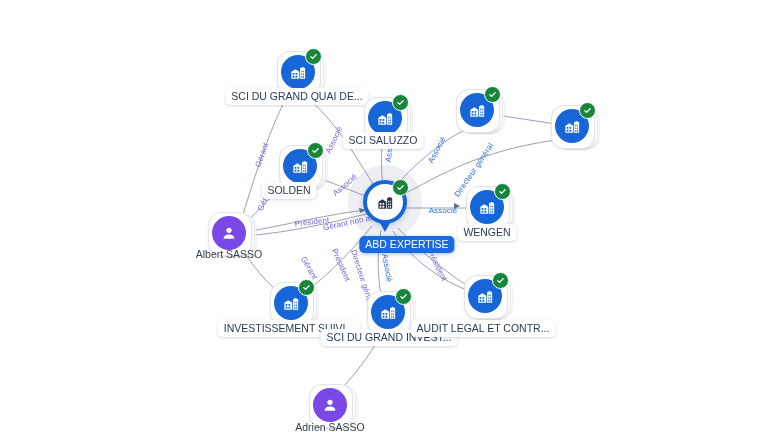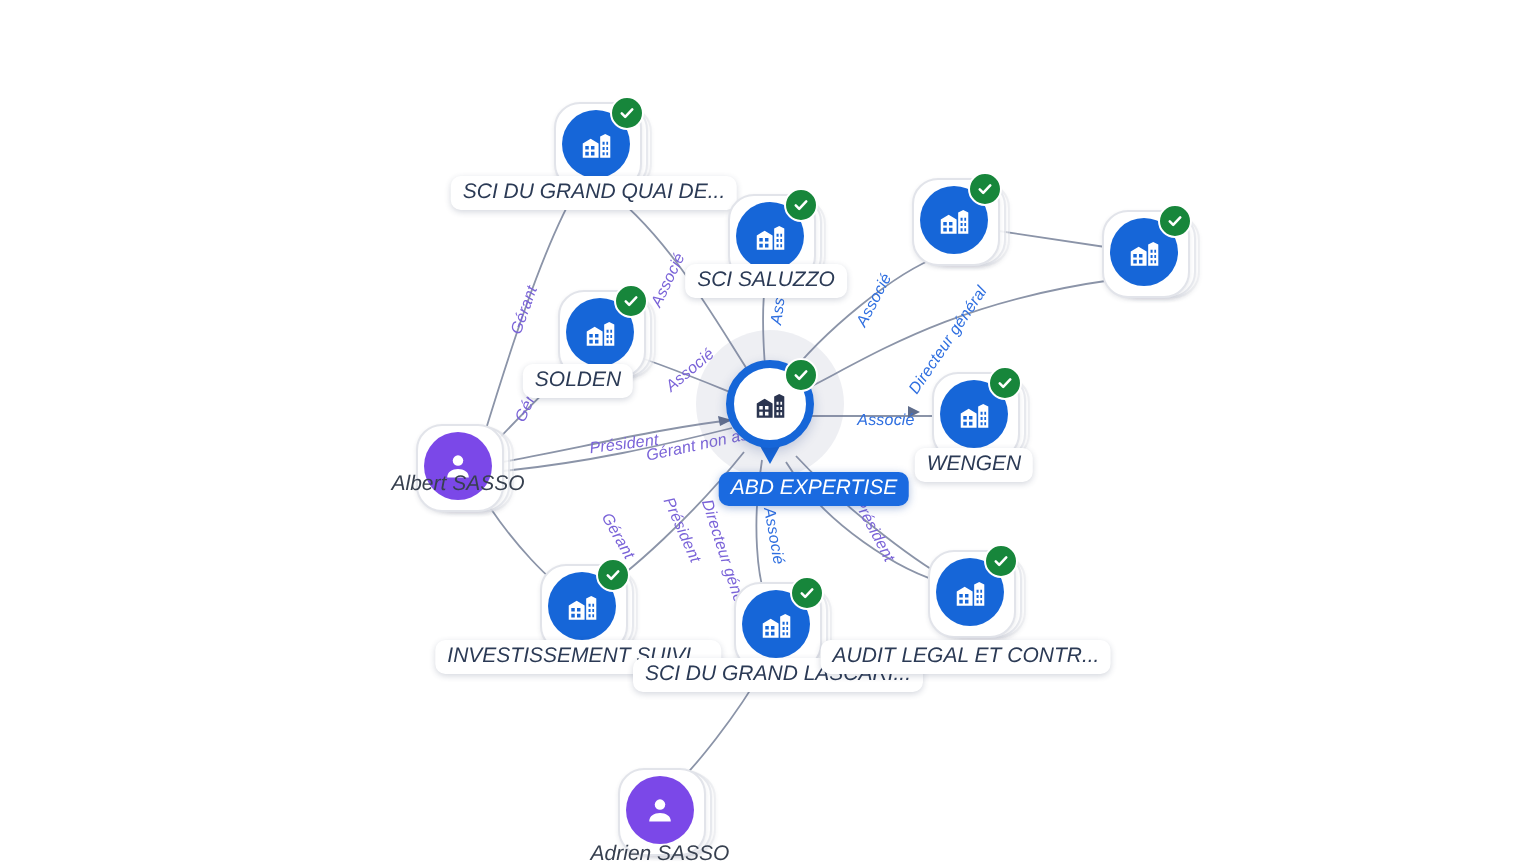--- a/index.html
+++ b/index.html
@@ -3,21 +3,21 @@
 <meta charset="utf-8">
 <style>
   html,body{margin:0;padding:0;}
   body{
     width:768px;height:432px;overflow:hidden;
     background:#ffffff;
     font-family:"Liberation Sans",sans-serif;
     position:relative;
   }
   #graph{position:absolute;inset:0;width:768px;height:432px;}
-  .canvas-layer{position:absolute;inset:0;width:768px;height:310px;font-style:italic;}
+  .canvas-layer{position:absolute;inset:0;width:768px;height:310px;}
   svg.edges{position:absolute;left:0;top:0;width:768px;height:432px;overflow:visible;}
 
   
   .node{position:absolute;transform:translate(-50%,-50%);}
   .stack{position:relative;width:46px;height:46px;}
   .stack i{
     position:absolute;display:block;background:#fff;
     border-radius:13px;border:1px solid #e2e4ea;
     box-shadow:0 1px 2px rgba(40,50,80,.10);
   }
@@ -260,21 +260,21 @@
           <i class="s2"></i>
           <i class="s1"></i>
           <div class="disc person">
             <svg viewBox="0 0 24 24" width="18" height="18" aria-hidden="true">
               <circle cx="12" cy="8.4" r="3.5" fill="#fff"></circle>
               <path fill="#fff" d="M4.8 19.6c0-3.6 3.3-5.6 7.2-5.6s7.2 2 7.2 5.6z"></path>
             </svg>
           </div>
         </div>
       </div>
-      <div class="label person-lbl" style="left: 229px; top: 234px;">Albert SASSO</div>
+      <div class="label person-lbl" style="left: 229px; top: 246px;">Albert SASSO</div>
       <div class="node center" style="left: 385px; top: 208px;">
         <div class="halo"></div>
         <div class="pin">
           <div class="pintip"></div>
           <div class="pinshape">
             <svg viewBox="0 0 24 24" width="19" height="19" aria-hidden="true">
               <path fill="#2b3550" d="M3 20V11l5-3 5 3v9H3zm1.6-1.4h2.2v-2.4H4.6v2.4zm3.6 0h2.2v-2.4H8.2v2.4zM4.6 14.8h2.2v-2.2H4.6v2.2zm3.6 0h2.2v-2.2H8.2v2.2z"></path>
               <path fill="#2b3550" d="M14 20V6.6l3.2-1.5L20.4 6.6V20H14zm1.5-1.5h1.3v-2h-1.3v2zm2.4 0h1.1v-2h-1.1v2zm-2.4-3.4h1.3v-1.9h-1.3v1.9zm2.4 0h1.1v-1.9h-1.1v1.9zm-2.4-3.3h1.3V9.9h-1.3v1.9zm2.4 0h1.1V9.9h-1.1v1.9z"></path>
             </svg>
           </div>
@@ -316,21 +316,21 @@
               <path fill="#ffffff" d="M14 20V6.6l3.2-1.5L20.4 6.6V20H14zm1.5-1.5h1.3v-2h-1.3v2zm2.4 0h1.1v-2h-1.1v2zm-2.4-3.4h1.3v-1.9h-1.3v1.9zm2.4 0h1.1v-1.9h-1.1v1.9zm-2.4-3.3h1.3V9.9h-1.3v1.9zm2.4 0h1.1V9.9h-1.1v1.9z"></path>
             </svg>
           </div>
           <div class="badge">
             <svg viewBox="0 0 24 24" aria-hidden="true">
               <path fill="none" stroke="#ffffff" stroke-width="3.4" stroke-linecap="round" stroke-linejoin="round" d="M5 12.5l4.6 4.6L19 7.2"></path>
             </svg>
           </div>
         </div>
       </div>
-      <div class="label" style="left: 389px; top: 329px;">SCI DU GRAND LASCARI...</div>
+      <div class="label" style="left: 389px; top: 329px;">SCI DU GRAND INVEST...</div>
       <div class="node" style="left: 485px; top: 296px;">
         <div class="stack">
           <i class="s3"></i>
           <i class="s2"></i>
           <i class="s1"></i>
           <div class="disc company">
             <svg viewBox="0 0 24 24" width="19" height="19" aria-hidden="true">
               <path fill="#ffffff" d="M3 20V11l5-3 5 3v9H3zm1.6-1.4h2.2v-2.4H4.6v2.4zm3.6 0h2.2v-2.4H8.2v2.4zM4.6 14.8h2.2v-2.2H4.6v2.2zm3.6 0h2.2v-2.2H8.2v2.2z"></path>
               <path fill="#ffffff" d="M14 20V6.6l3.2-1.5L20.4 6.6V20H14zm1.5-1.5h1.3v-2h-1.3v2zm2.4 0h1.1v-2h-1.1v2zm-2.4-3.4h1.3v-1.9h-1.3v1.9zm2.4 0h1.1v-1.9h-1.1v1.9zm-2.4-3.3h1.3V9.9h-1.3v1.9zm2.4 0h1.1V9.9h-1.1v1.9z"></path>
             </svg>

